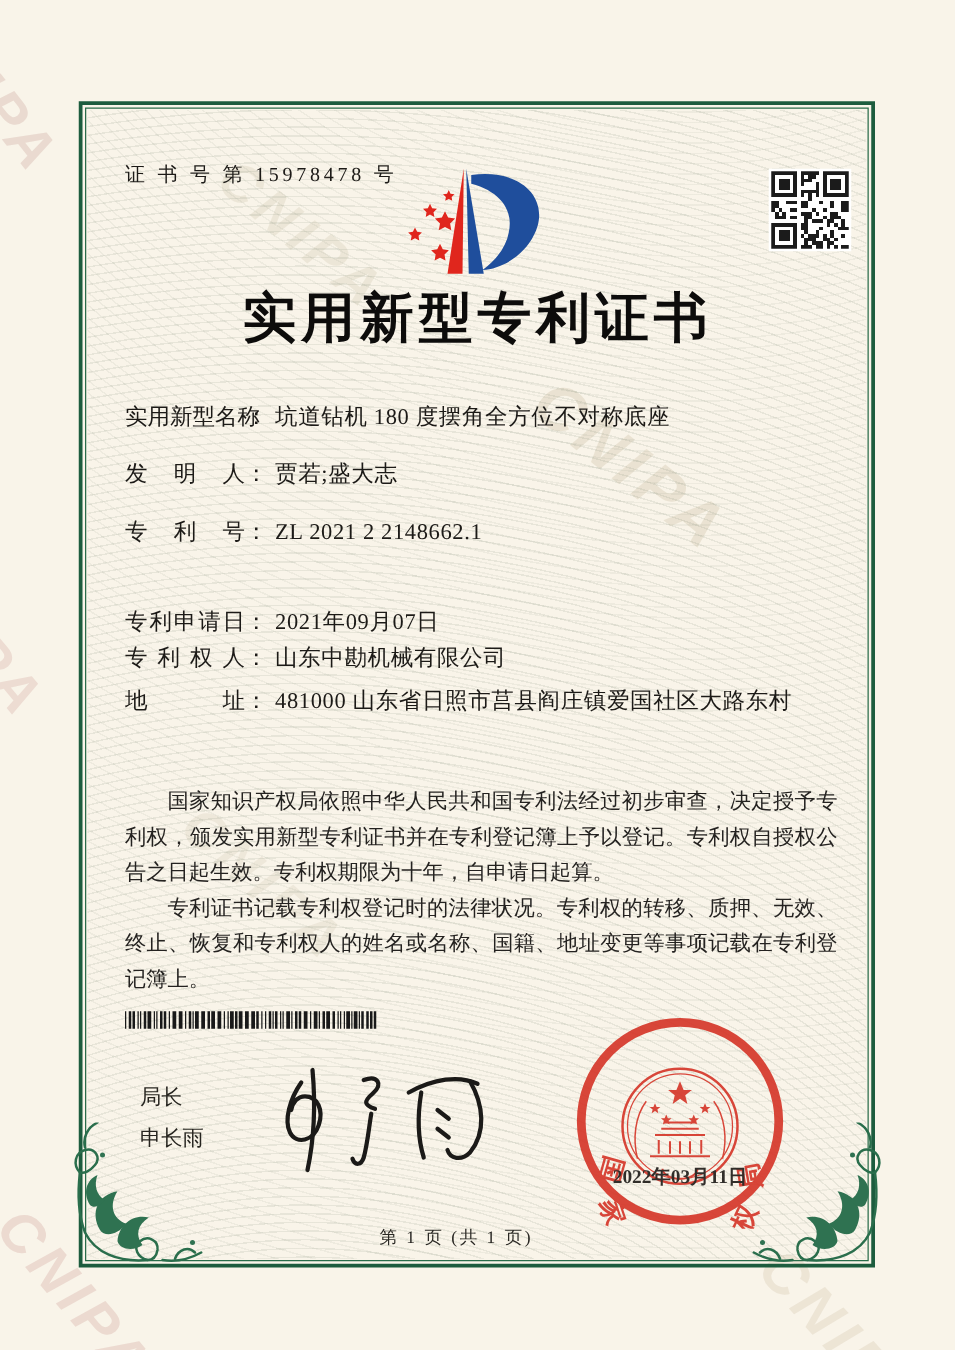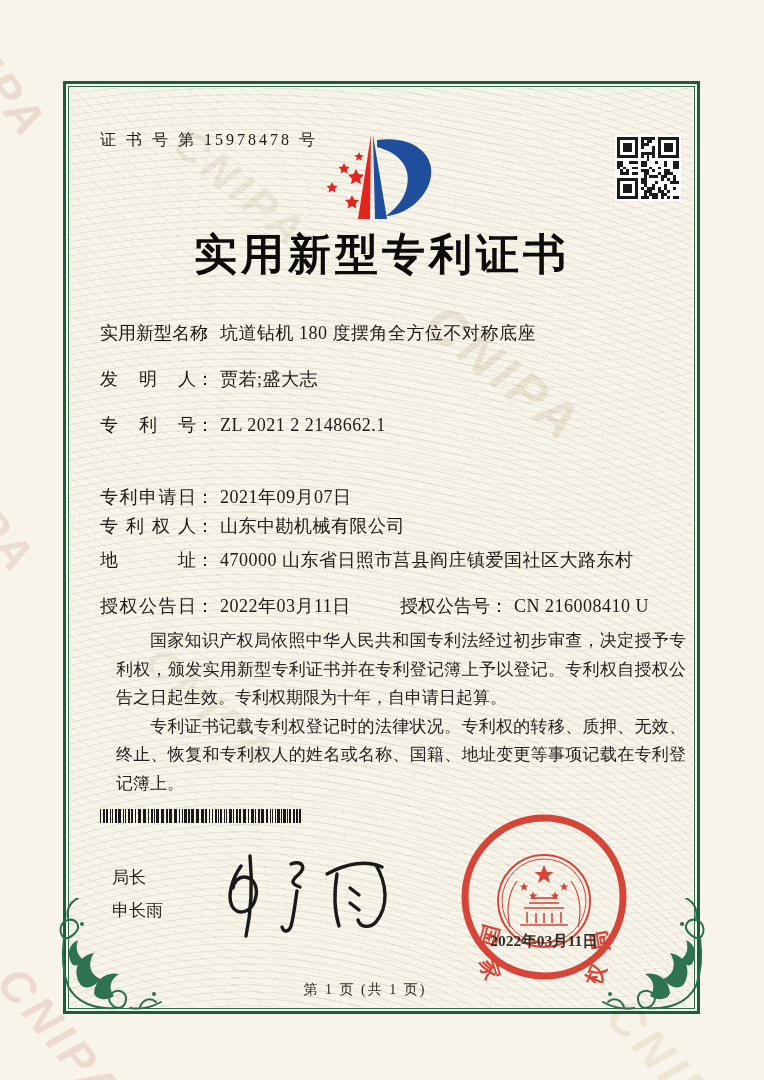--- a/index.html
+++ b/index.html
@@ -46,21 +46,21 @@
   .flabel{
     display:inline-block; width:96px; text-align:justify; text-align-last:justify;
     vertical-align:bottom;
   }
   .fcolon{display:inline-block; margin-right:6px;}
   .fvalue{letter-spacing:0.5px;}
   .fpair2{position:absolute; left:300px; top:0;}
   
   .body-text{
     position:absolute; left:100px; top:627px; width:570px;
-    font-size:17px; line-height:28.5px; text-align:justify; color:#242220;margin-left:16px;
+    font-size:17px; line-height:28.5px; text-align:justify; color:#242220;
   }
   .body-text p{margin:0; text-indent:2em;}
   
   .barcode{position:absolute; left:100px; top:809px; width:204px; height:14px;}
   .barcode i{position:absolute; top:0; height:100%; background:#191919;}
   .sig-role{position:absolute; left:112px; top:866px; font-size:17px;
             font-family:"Liberation Sans","DejaVu Sans",sans-serif; color:#26241f;}
   .sig-name{position:absolute; left:112px; top:899px; font-size:17px;
             font-family:"Liberation Sans","DejaVu Sans",sans-serif; color:#26241f;}
   .sig-hand{position:absolute; left:205px; top:836px;}
@@ -376,27 +376,21 @@
   <div class="frow" style="top:413px">
     <span class="flabel">专利号</span><span class="fcolon">：</span><span class="fvalue">ZL 2021 2 2148662.1</span>
   </div>
   <div class="frow" style="top:485px">
     <span class="flabel">专利申请日</span><span class="fcolon">：</span><span class="fvalue">2021年09月07日</span>
   </div>
   <div class="frow" style="top:514px">
     <span class="flabel">专利权人</span><span class="fcolon">：</span><span class="fvalue">山东中勘机械有限公司</span>
   </div>
   <div class="frow" style="top:548px">
-    <span class="flabel">地址</span><span class="fcolon">：</span><span class="fvalue">470000 山东省日照市莒县阎庄镇爱国社区大路东村</span>
-  </div>
-  <div class="frow" style="top:594px">
-    <span class="flabel">授权公告日</span><span class="fcolon">：</span><span class="fvalue">2022年03月11日</span>
-    <span class="fpair2">
-      <span>授权公告号</span><span class="fcolon">：</span><span class="fvalue">CN 216008410 U</span>
-    </span>
+    <span class="flabel">地址</span><span class="fcolon">：</span><span class="fvalue">481000 山东省日照市莒县阎庄镇爱国社区大路东村</span>
   </div>
 
   <div class="body-text">
     <p>国家知识产权局依照中华人民共和国专利法经过初步审查，决定授予专利权，颁发实用新型专利证书并在专利登记簿上予以登记。专利权自授权公告之日起生效。专利权期限为十年，自申请日起算。</p>
     <p>专利证书记载专利权登记时的法律状况。专利权的转移、质押、无效、终止、恢复和专利权人的姓名或名称、国籍、地址变更等事项记载在专利登记簿上。</p>
   </div>
 
   <div class="barcode" id="barcode">
       <i style="left:0px;width:1px"></i>
       <i style="left:3px;width:2px"></i>

